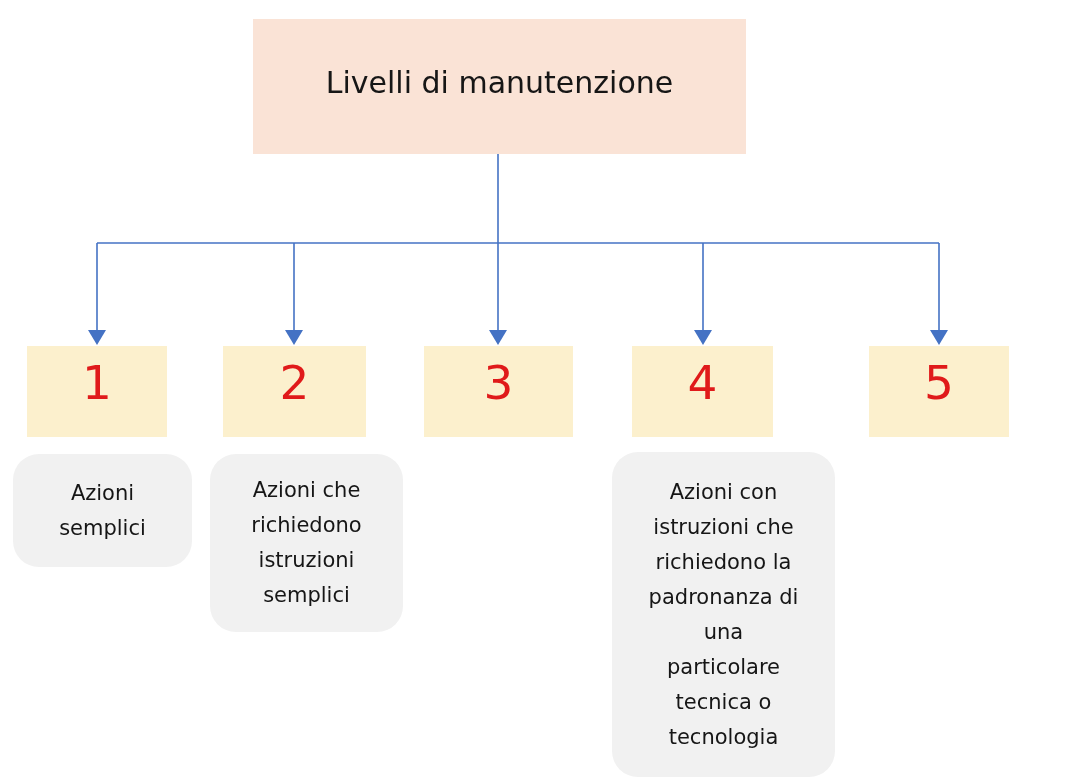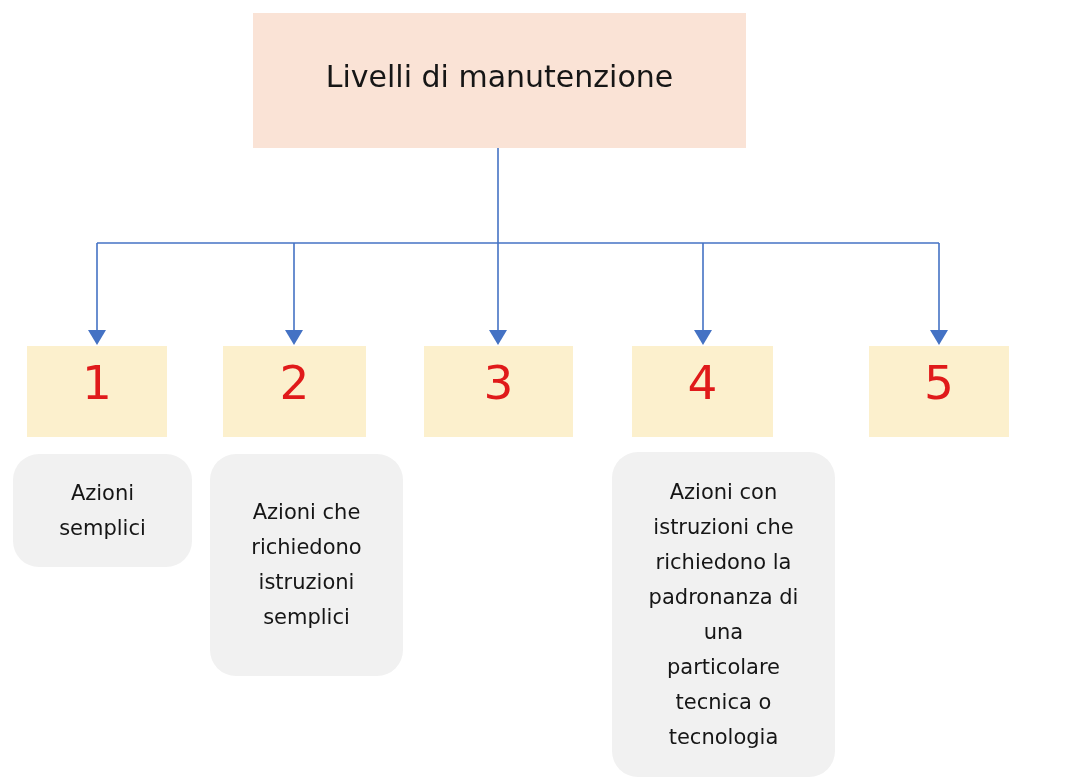--- a/index.html
+++ b/index.html
@@ -20,21 +20,21 @@
     color:var(--text);
     overflow:hidden;
   }
   .connectors{
     position:absolute;left:0;top:0;width:1076px;height:783px;
     pointer-events:none;
   }
   .connectors path{stroke:var(--connector);stroke-width:1.6;fill:none;}
   .connectors polygon{fill:var(--connector);}
   .title-box{
-    position:absolute;left:253px;top:13px;width:493px;height:135px;
+    position:absolute;left:253px;top:19px;width:493px;height:135px;
     background:var(--title-box-fill);
     display:flex;align-items:center;justify-content:center;
   }
   .title-box .title-text{
     font-size:30px;line-height:1.2;transform:translateY(-4px);
     white-space:nowrap;
   }
   .num-box{
     position:absolute;top:346px;height:91px;
     background:var(--level-box-fill);
@@ -56,21 +56,21 @@
     border-radius:26px;
     display:flex;align-items:center;justify-content:center;
     text-align:center;
     box-sizing:border-box;
     padding:10px 29px;
   }
   .desc-box .desc{
     font-size:21px;line-height:35px;
   }
   .d1{left:13px;top:454px;width:179px;height:113px;}
-  .d2{left:210px;top:454px;width:193px;height:222px;}
+  .d2{left:210px;top:454px;width:193px;height:178px;}
   .d3{left:420px;top:453px;width:183px;height:174px;}
   .d4{left:612px;top:452px;width:223px;height:325px;padding:10px 34px;}
   .d5{left:848px;top:454px;width:215px;height:199px;}
 </style>
 </head>
 <body>
 
 <div class="canvas">
 
   <svg class="connectors" viewBox="0 0 1076 783" xmlns="http://www.w3.org/2000/svg">

